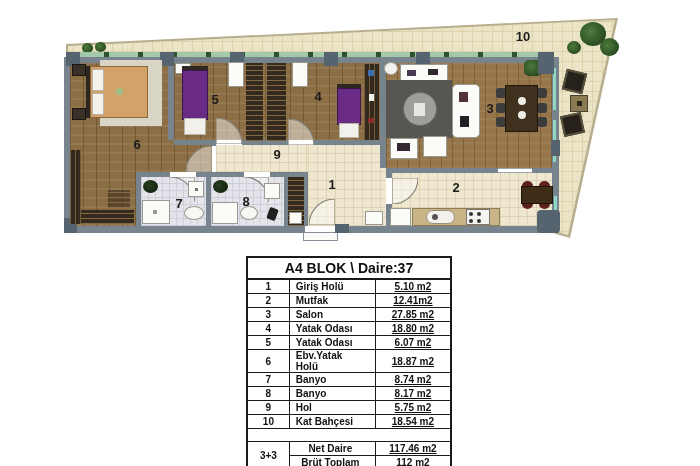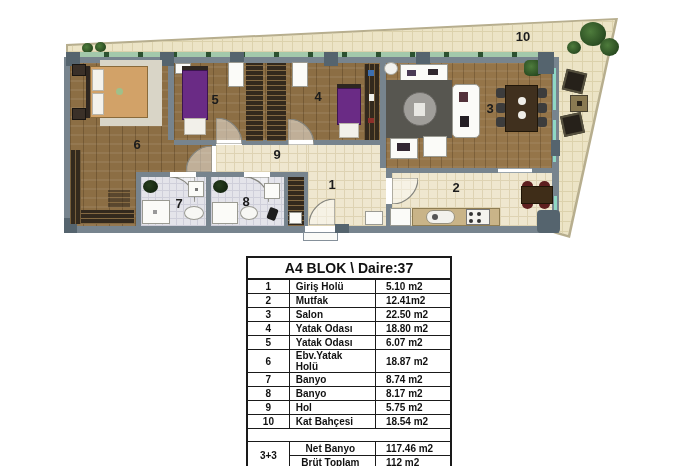--- a/index.html
+++ b/index.html
@@ -38,21 +38,21 @@
   .arc{position:absolute;}
   .teal{background:#8fd8c4;}
 
   
   .areas{position:absolute;left:246px;top:256px;width:206px;border-collapse:collapse;
          font-family:"Liberation Sans",sans-serif;color:#111;}
   .areas td{border:1.5px solid #1a1a1a;font-size:10px;font-weight:bold;
             padding:0 10px;height:13px;line-height:11px;}
   .areas td.num{width:26px;text-align:center;}
   .areas td.nm{width:100px;text-align:left;padding-left:6px;}
-  .areas td.ar{width:74px;}
+  .areas td.ar{width:74px;text-align:center;text-decoration:underline;}
   .areas td.ttl{font-size:14px;text-align:center;height:20px;border:2px solid #1a1a1a;}
   .areas td.sp{height:12px;border-left:2px solid #1a1a1a;border-right:2px solid #1a1a1a;}
   .areas td.sum{text-align:center;}
   .areas{border:2px solid #1a1a1a;}
 </style>
 </head>
 <body>
 
 <div class="stage">
 
@@ -262,21 +262,21 @@
           <td class="ar">5.10 m2</td>
         </tr>
       <tr>
           <td class="num">2</td>
           <td class="nm">Mutfak</td>
           <td class="ar">12.41m2</td>
         </tr>
       <tr>
           <td class="num">3</td>
           <td class="nm">Salon</td>
-          <td class="ar">22.50 m2</td>
+          <td class="ar">27.85 m2</td>
         </tr>
       <tr>
           <td class="num">4</td>
           <td class="nm">Yatak Odası</td>
           <td class="ar">18.80 m2</td>
         </tr>
       <tr>
           <td class="num">5</td>
           <td class="nm">Yatak Odası</td>
           <td class="ar">6.07 m2</td>
@@ -306,21 +306,21 @@
           <td class="nm">Kat Bahçesi</td>
           <td class="ar">18.54 m2</td>
         </tr>
 
       <tr>
           <td class="sp" colspan="3"></td>
         </tr>
 
       <tr>
         <td class="num sum" rowspan="2">3+3</td>
-        <td class="nm sum">Net Banyo</td>
+        <td class="nm sum">Net Daire</td>
         <td class="ar">117.46 m2</td>
       </tr>
       <tr>
         <td class="nm sum">Brüt Toplam</td>
         <td class="ar">112 m2</td>
       </tr>
     </tbody>
   </table>
 </div>
 

